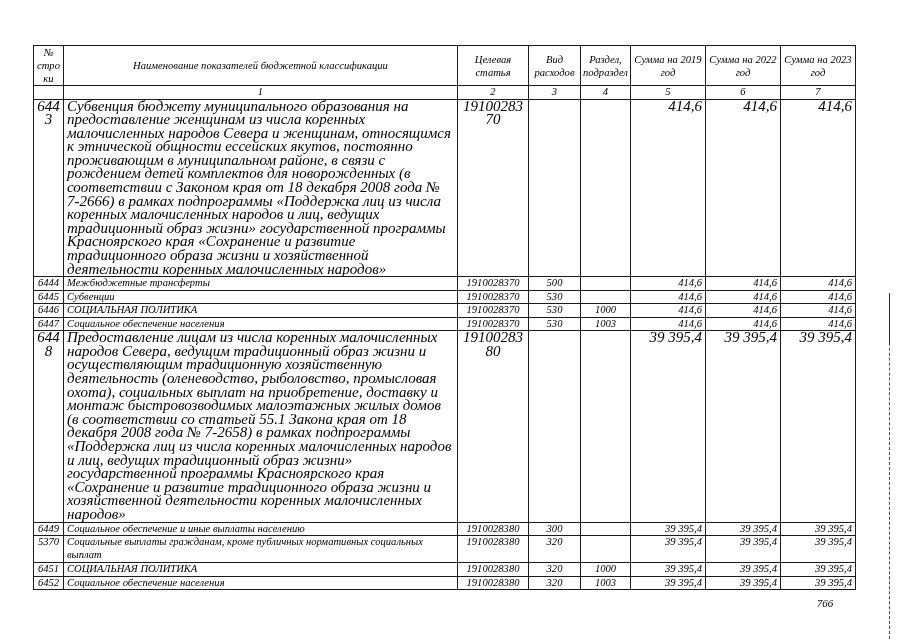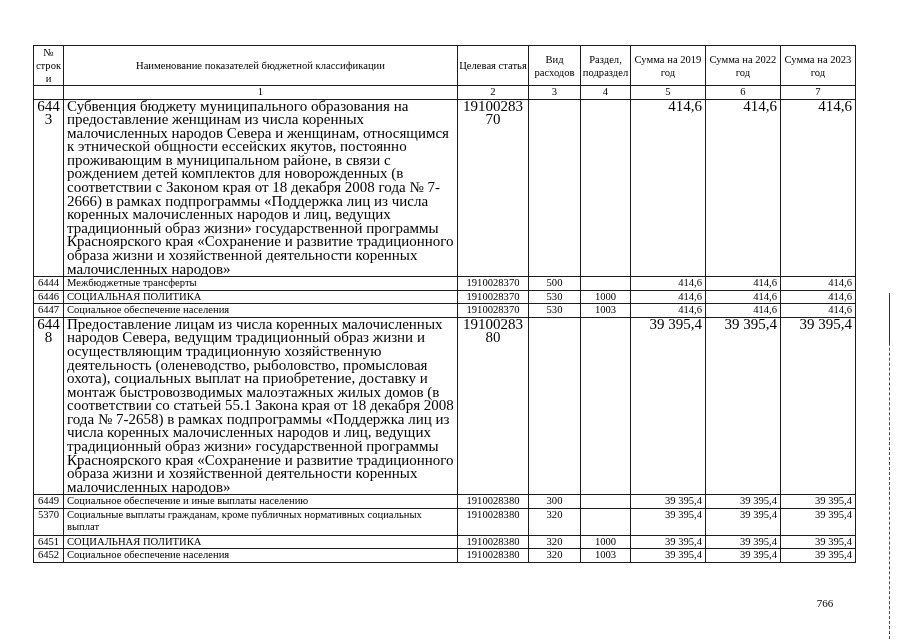--- a/index.html
+++ b/index.html
@@ -4,20 +4,21 @@
 <style>
   * { margin:0; padding:0; box-sizing:border-box; }
   html,body { background:#fff; }
   .doc {
     position:relative;
     width:897px; height:640px;
     background:#fff;
     font-family:"Liberation Serif", serif;
     color:#000;
     overflow:hidden;
+    font-style:italic;
   }
   table.budget {
     position:absolute; left:33px; top:45px;
     width:822px;
     border-collapse:collapse;
     table-layout:fixed;
   }
   table.budget td, table.budget th {
     border:1px solid #1c1c1c;
     font-weight:normal;
@@ -133,20 +134,30 @@
       <td class="no">6444</td>
       <td class="name">Межбюджетные трансферты</td>
       <td class="ca">1910028370</td>
       <td class="vr">500</td>
       <td class="rp"></td>
       <td class="amt">414,6</td>
       <td class="amt">414,6</td>
       <td class="amt">414,6</td>
     </tr>
 
+    <tr class="r">
+      <td class="no">6445</td>
+      <td class="name">Субвенции</td>
+      <td class="ca">1910028370</td>
+      <td class="vr">530</td>
+      <td class="rp"></td>
+      <td class="amt">414,6</td>
+      <td class="amt">414,6</td>
+      <td class="amt">414,6</td>
+    </tr>
 
     <tr class="r">
       <td class="no">6446</td>
       <td class="name">СОЦИАЛЬНАЯ ПОЛИТИКА</td>
       <td class="ca">1910028370</td>
       <td class="vr">530</td>
       <td class="rp">1000</td>
       <td class="amt">414,6</td>
       <td class="amt">414,6</td>
       <td class="amt">414,6</td>

